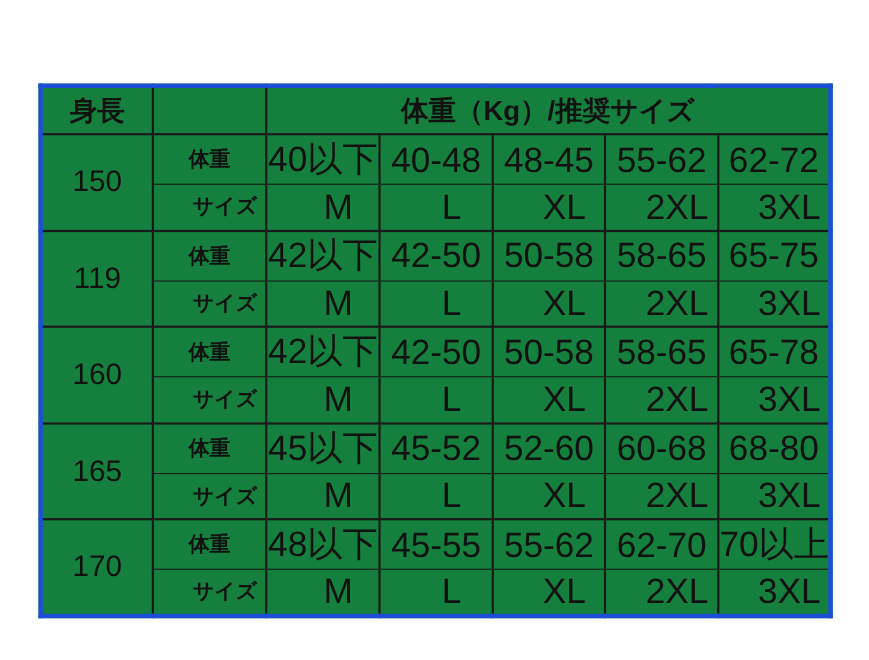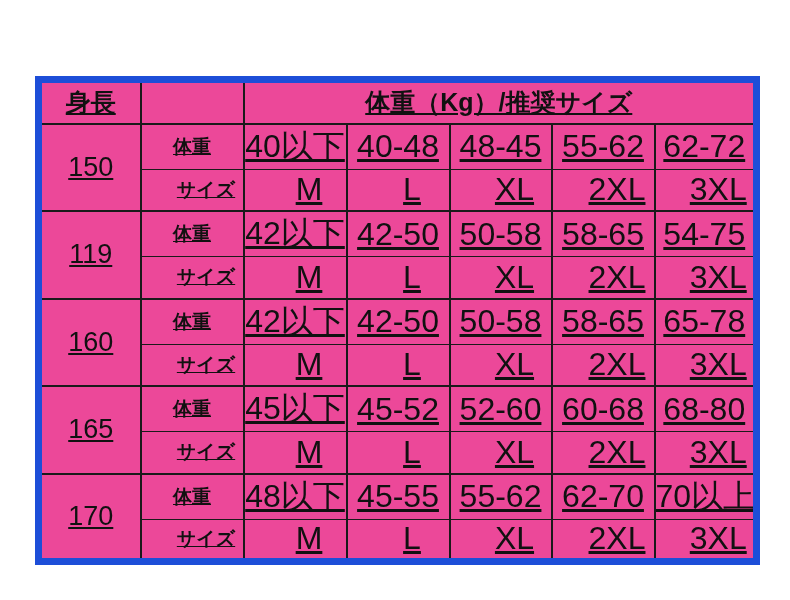--- a/index.html
+++ b/index.html
@@ -15,23 +15,22 @@
     color: #111111;
   }
   table.size-chart {
     position: absolute;
     left: 35px;
     top: 76px;
     width: 718px;
     height: 468px;
     border-collapse: collapse;
     table-layout: fixed;
-    background: #ec4899;
-    border: 7px solid #1d4ed8;
-    text-decoration: underline;
+    background: #15803d;
+    border: 4px solid #1d4ed8;
   }
   .size-chart th,
   .size-chart td {
     border: 2px solid #1a1a1a;
     text-align: center;
     vertical-align: middle;
     padding: 0;
     white-space: nowrap;
     overflow: hidden;
   }
@@ -106,21 +105,21 @@
     <td class="value-cell">3XL</td>
   </tr>
 
   <tr class="sub-row row-weight">
     <td class="height-cell" rowspan="2">119</td>
     <td class="label-cell thin">体重</td>
     <td class="value-cell thin">42以下</td>
     <td class="value-cell thin">42-50</td>
     <td class="value-cell thin">50-58</td>
     <td class="value-cell thin">58-65</td>
-    <td class="value-cell thin">54-75</td>
+    <td class="value-cell thin">65-75</td>
   </tr>
   <tr class="sub-row row-size">
     <td class="label-cell">サイズ</td>
     <td class="value-cell">M</td>
     <td class="value-cell">L</td>
     <td class="value-cell">XL</td>
     <td class="value-cell">2XL</td>
     <td class="value-cell">3XL</td>
   </tr>
 

